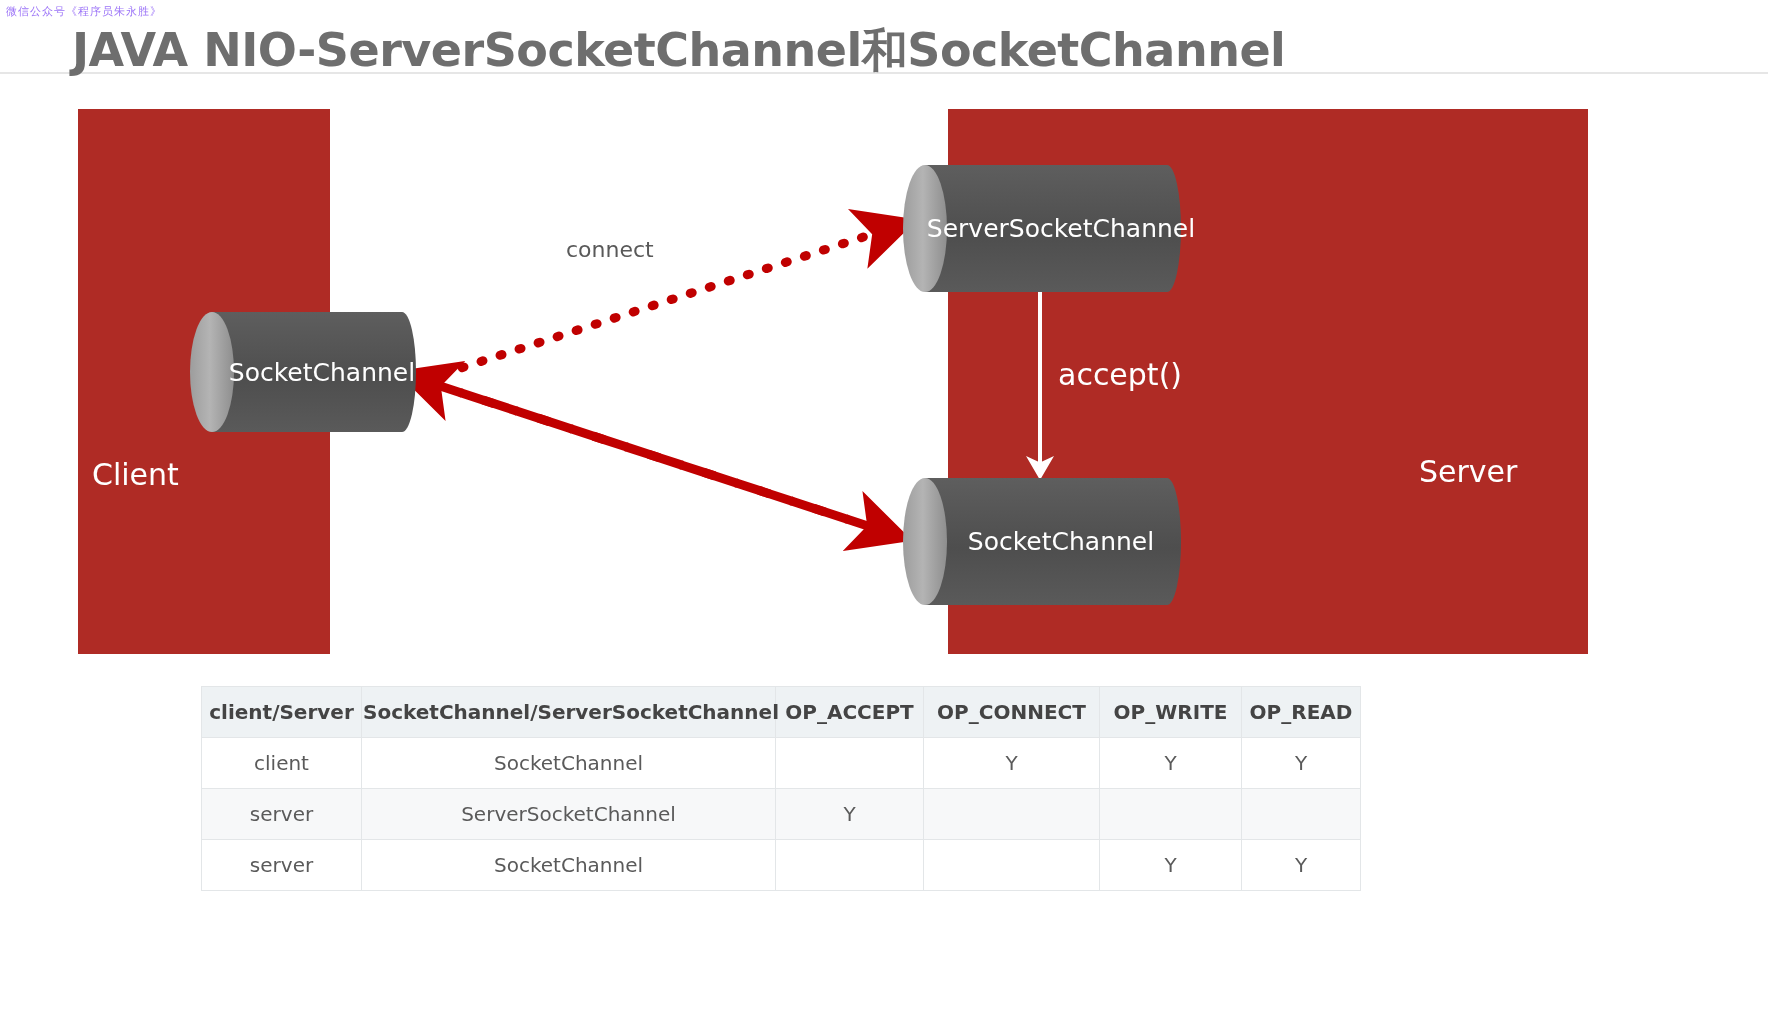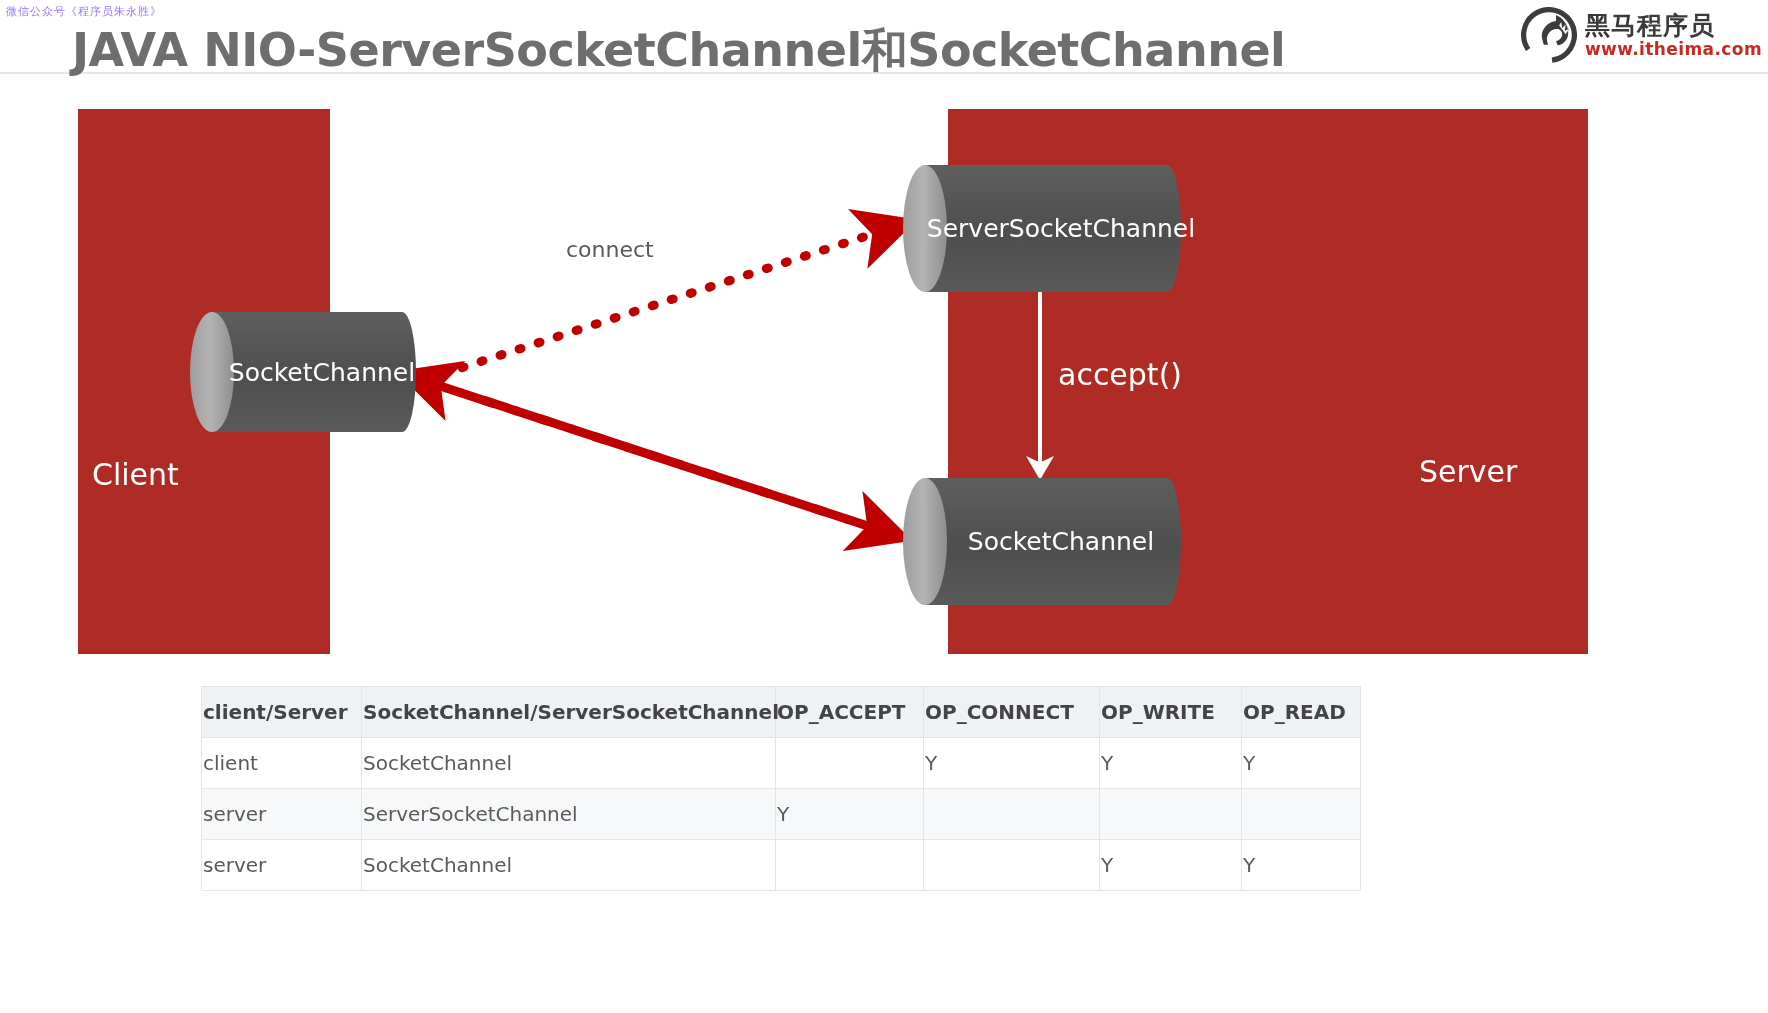--- a/index.html
+++ b/index.html
@@ -72,50 +72,39 @@
   .accept-label{
     position:absolute;left:1058px;top:267px;
     font-size:30px;color:#ffffff;white-space:nowrap;text-align:center;
   }
   .arrows{position:absolute;left:0;top:0;width:1768px;height:580px;}
 
   
   .tbl-wrap{position:absolute;left:201px;top:686px;width:1159px;}
   table.grid{border-collapse:collapse;width:1159px;table-layout:fixed;}
   table.grid th,table.grid td{
-    border:1px solid #e3e6e8;text-align:left;color:#5a5a5a;
+    border:1px solid #e3e6e8;text-align:center;color:#5a5a5a;
   }
   table.grid th{
     background:#eef2f4;font-size:20px;font-weight:bold;color:#444;height:48px;
   }
   table.grid td{font-size:20px;height:48px;background:#ffffff;}
   table.grid tr.alt td{background:#f7f8f9;}
   .c0{width:160px;} .c1{width:414px;} .c2{width:148px;}
   .c3{width:176px;} .c4{width:142px;} .c5{width:119px;}
 </style>
 </head>
 <body>
 
 <div class="slide">
 
   <div class="title">JAVA NIO-ServerSocketChannel和SocketChannel</div>
   <div class="watermark">微信公众号《程序员朱永胜》</div>
   <div class="header-rule"></div>
 
-  <div class="logo">
-    <svg class="logo-mark" viewBox="0 0 64 64">
-      <circle cx="32" cy="32" r="29" fill="none" stroke="#3c3c3c" stroke-width="6" stroke-dasharray="150 32" transform="rotate(145 32 32)"></circle>
-      <path d="M40 16 l3 6 3-5 1 7 4-4 -1 7 5-2 -4 6 M40 16 c-9 1 -14 7 -16 14 c-1 5 1 9 2 13 l5 0 c-2-5 -2-9 0-12 c2-4 6-6 10-6 c4 0 6 3 6 6 c0 4-3 7-7 8 l2 5 c8-2 12-8 12-15 c0-10-8-18-14-20z" fill="#3c3c3c"></path>
-      <circle cx="42" cy="27" r="1.7" fill="#ffffff"></circle>
-    </svg>
-    <div class="logo-text">
-      <div class="logo-cn">黑马程序员</div>
-      <div class="logo-url">www.itheima.com</div>
-    </div>
-  </div>
 
   <div class="diagram">
 
     <div class="panel panel-client"></div>
     <div class="panel panel-server"></div>
 
     <div class="panel-label label-client">Client</div>
     <div class="panel-label label-server">Server</div>
 
     <svg class="arrows" viewBox="0 0 1768 580">

